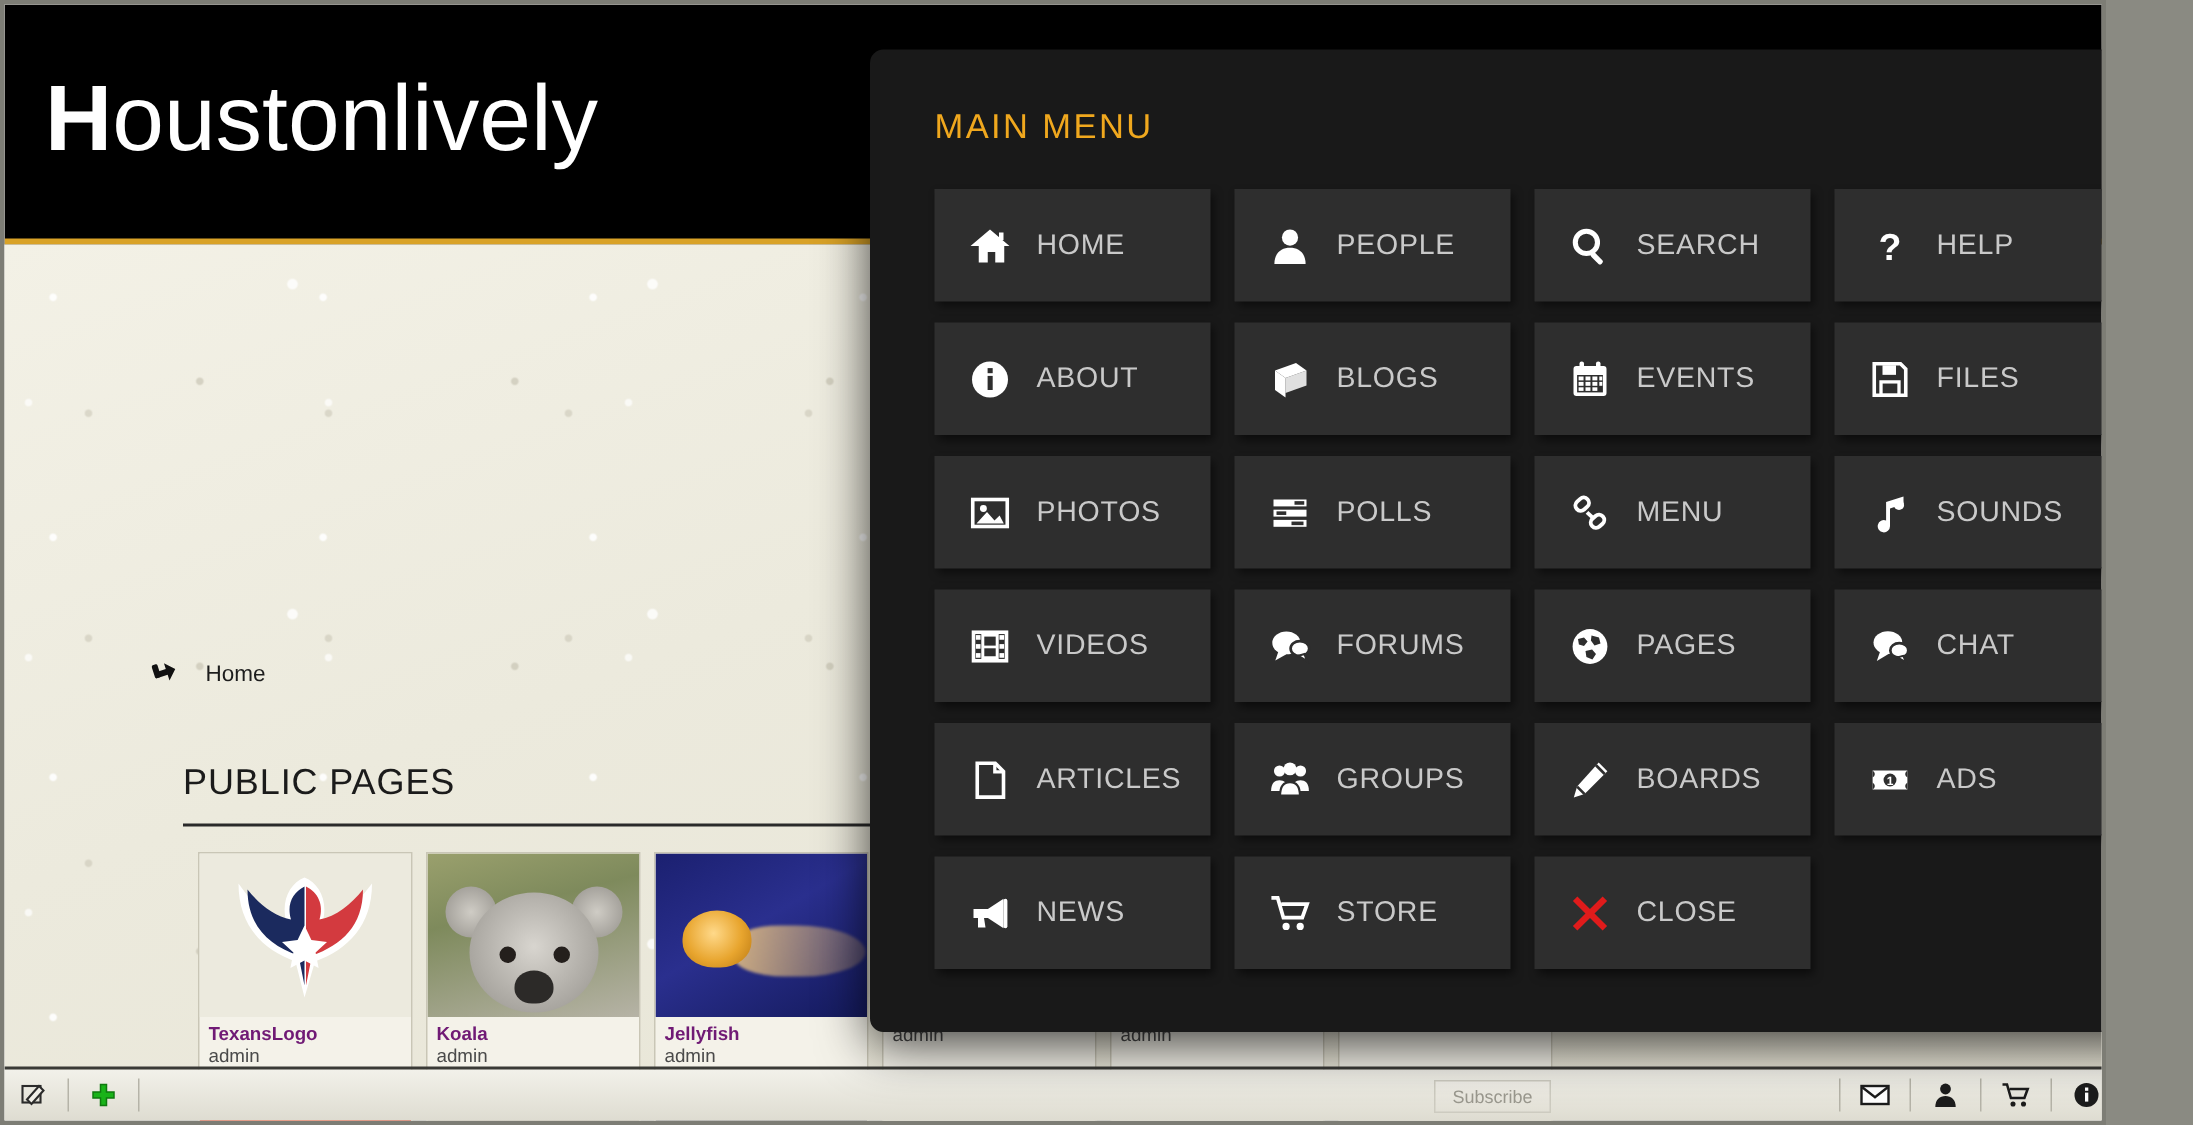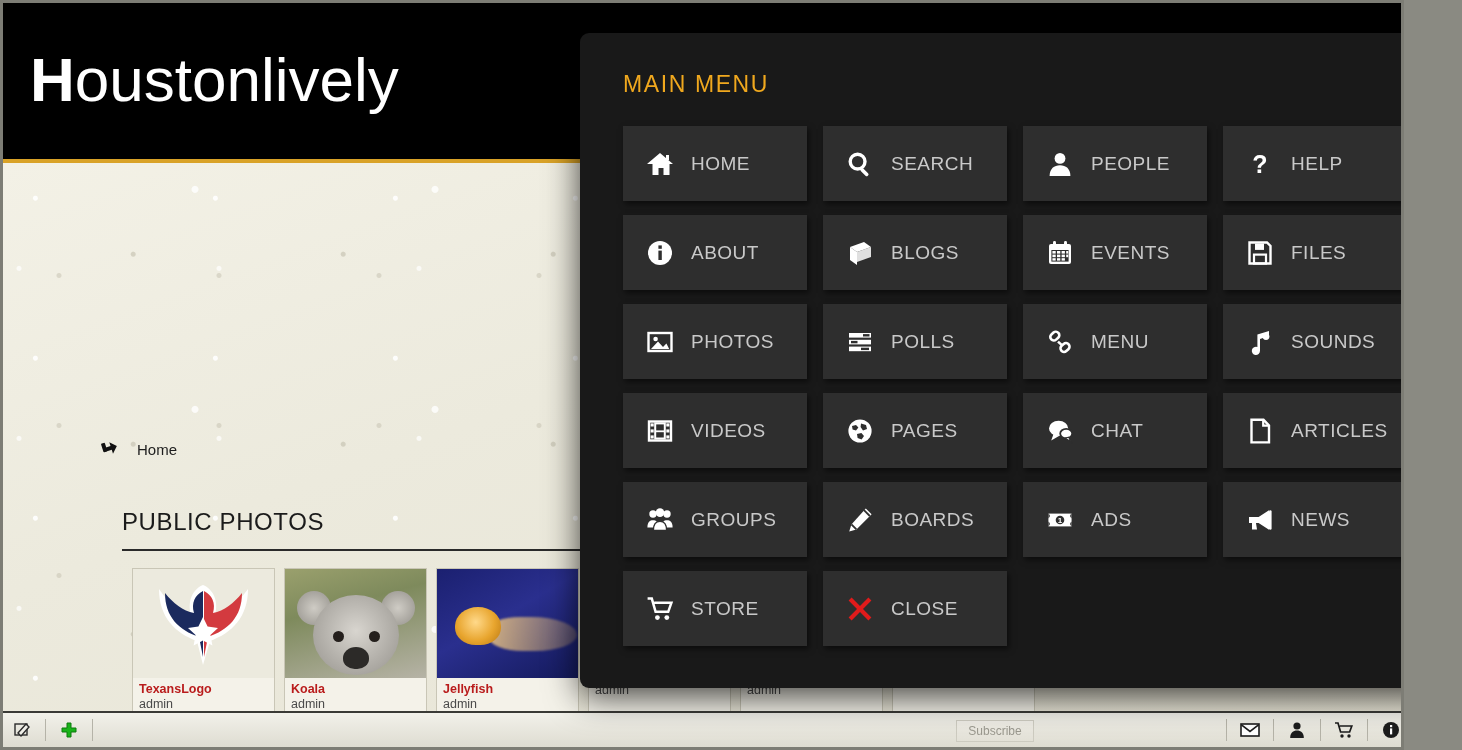--- a/index.html
+++ b/index.html
@@ -76,21 +76,21 @@
   .photo-card {
     width: 143px; height: 152px;
     background: #f4f2e9;
     border: 1px solid #c9c6b6;
     overflow: hidden;
     position: relative;
   }
   .photo-thumb { width: 141px; height: 109px; position: relative; overflow: hidden; }
   .photo-meta { padding: 4px 6px 0 6px; }
   .photo-name {
-    font-size: 12.5px; font-weight: bold; color: #b91c1c;
+    font-size: 12.5px; font-weight: bold; color: #701a75;
     white-space: nowrap; overflow: hidden;
   }
   .photo-owner { font-size: 12.5px; color: #4a4a4a; margin-top: 1px; }
 
   
   .th-texans { background: #eceade; }
   .th-koala  { background: linear-gradient(165deg,#9aa06d 0%,#7e8a5c 35%,#b6b3a6 100%); }
   .th-jelly  { background: linear-gradient(150deg,#1b2070 0%,#2a2f8e 45%,#141a5c 100%); }
   .th-chrys  { background: radial-gradient(circle at 45% 55%, #ff6a13 0%, #f4390f 45%, #c61f05 100%); }
   .th-smith1 { background: linear-gradient(170deg,#cfc9b8 0%,#9d968a 50%,#5d5952 100%); }
@@ -201,21 +201,21 @@
       <div id="breadcrumb">
         <span>
           <svg width="26" height="22" viewBox="0 0 26 22">
             <path d="M2 7 L10 7 L10 3 L16 9 L10 15 L10 11 L2 11 Z" fill="#111" transform="rotate(-18 13 9)"></path>
             <rect x="1" y="5" width="4" height="9" rx="1" fill="#111" transform="rotate(-18 3 9)"></rect>
           </svg>
         </span>
         <span>Home</span>
       </div>
 
-      <div id="photos-title">PUBLIC PHOTOS</div>
+      <div id="photos-title">PUBLIC PAGES</div>
       <div id="photos-rule"></div>
 
       <div id="photo-grid">
           <div class="photo-card">
             <div class="photo-thumb th-texans">
               <svg class="texans-bull" viewBox="0 0 101 92">
                 <path d="M6 10 C6 38 22 54 44 62 L50 86 L57 62 C79 54 95 38 95 10 C83 26 72 34 62 36 C66 22 60 10 50 6 C40 10 34 22 38 36 C28 34 17 26 6 10 Z" fill="#ffffff"></path>
                 <path d="M12 14 C12 38 26 51 46 58 L50 78 L50 12 C42 16 38 24 41 34 C30 32 20 24 12 14 Z" fill="#1b2a5e"></path>
                 <path d="M89 14 C89 38 75 51 55 58 L51 78 L51 12 C59 16 63 24 60 34 C71 32 81 24 89 14 Z" fill="#d33a3f"></path>
                 <path d="M50 38 L54.6 47.6 L65 49 L57.4 56 L59.4 66.4 L50 61.4 L40.6 66.4 L42.6 56 L35 49 L45.4 47.6 Z" fill="#ffffff"></path>
@@ -362,34 +362,34 @@
             <svg width="28" height="28" viewBox="0 0 28 28">
               <path d="M14 3 L27 14 h-3.5 v11 h-6 v-7 h-5 v7 h-6 V14 H1 Z" fill="#ffffff"></path>
               <rect x="20" y="5" width="3" height="5" fill="#ffffff"></rect>
             </svg>
           </span>
           <span class="ml">HOME</span>
         </div>
         <div class="menu-btn">
           <span class="mi">
             <svg width="28" height="28" viewBox="0 0 28 28">
+              <circle cx="14" cy="8.4" r="5.4" fill="#ffffff"></circle>
+              <path d="M3.6 26 C3.6 18.6 8.2 15.2 14 15.2 C19.8 15.2 24.4 18.6 24.4 26 Z" fill="#ffffff"></path>
+            </svg>
+          </span>
+          <span class="ml">PEOPLE</span>
+        </div>
+        <div class="menu-btn">
+          <span class="mi">
+            <svg width="28" height="28" viewBox="0 0 28 28">
               <circle cx="11.6" cy="11.6" r="7.4" fill="none" stroke="#ffffff" stroke-width="3.4"></circle>
               <rect x="16.4" y="17.6" width="9.6" height="3.6" rx="1.6" fill="#ffffff" transform="rotate(45 16.4 17.6)"></rect>
             </svg>
           </span>
           <span class="ml">SEARCH</span>
-        </div>
-        <div class="menu-btn">
-          <span class="mi">
-            <svg width="28" height="28" viewBox="0 0 28 28">
-              <circle cx="14" cy="8.4" r="5.4" fill="#ffffff"></circle>
-              <path d="M3.6 26 C3.6 18.6 8.2 15.2 14 15.2 C19.8 15.2 24.4 18.6 24.4 26 Z" fill="#ffffff"></path>
-            </svg>
-          </span>
-          <span class="ml">PEOPLE</span>
         </div>
         <div class="menu-btn">
           <span class="mi">
             <svg width="28" height="28" viewBox="0 0 28 28">
               <text x="14" y="23" font-family="Liberation Sans,sans-serif" font-size="25" font-weight="bold" fill="#ffffff" text-anchor="middle">?</text>
             </svg>
           </span>
           <span class="ml">HELP</span>
         </div>
         <div class="menu-btn">
@@ -504,20 +504,31 @@
               </g>
               <rect x="9.2" y="6.4" width="9.6" height="15.1" fill="none" stroke="#ffffff" stroke-width="2"></rect>
               <rect x="9.2" y="13.4" width="9.6" height="1.8" fill="#ffffff"></rect>
             </svg>
           </span>
           <span class="ml">VIDEOS</span>
         </div>
         <div class="menu-btn">
           <span class="mi">
             <svg width="28" height="28" viewBox="0 0 28 28">
+              <ellipse cx="11.6" cy="11.6" rx="9.4" ry="7.6" fill="#ffffff"></ellipse>
+              <path d="M6.4 17 L4.2 23.4 L11.6 19.2 Z" fill="#ffffff"></path>
+              <ellipse cx="20.6" cy="15.4" rx="6.2" ry="5" fill="#ffffff" stroke="#2e2e2e" stroke-width="1.8"></ellipse>
+              <path d="M23.6 19 L25.4 23.8 L19.6 20.2 Z" fill="#ffffff" stroke="#2e2e2e" stroke-width="1.4"></path>
+            </svg>
+          </span>
+          <span class="ml">FORUMS</span>
+        </div>
+        <div class="menu-btn">
+          <span class="mi">
+            <svg width="28" height="28" viewBox="0 0 28 28">
               <circle cx="14" cy="14" r="11.6" fill="#ffffff"></circle>
               <path d="M6 9 L10 8 L12.4 10.6 L10 13.6 L6.6 12.6 Z M15 6.6 L20 8 L21 12 L17 13.4 L14.6 10 Z M11 17 L15.4 16 L18 19 L15.6 22.6 L11.6 21 Z" fill="#2e2e2e"></path>
             </svg>
           </span>
           <span class="ml">PAGES</span>
         </div>
         <div class="menu-btn">
           <span class="mi">
             <svg width="28" height="28" viewBox="0 0 28 28">
               <ellipse cx="12.6" cy="11.4" rx="9.6" ry="7.6" fill="#ffffff"></ellipse>

